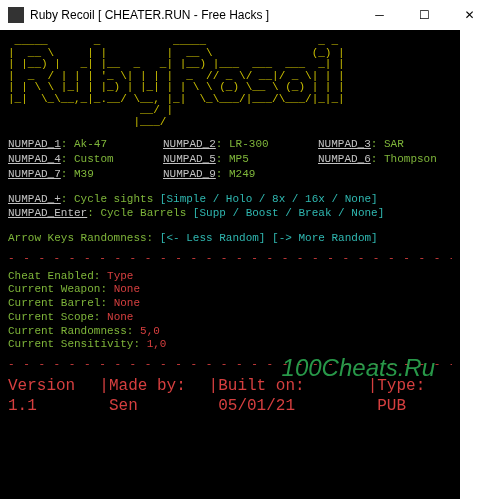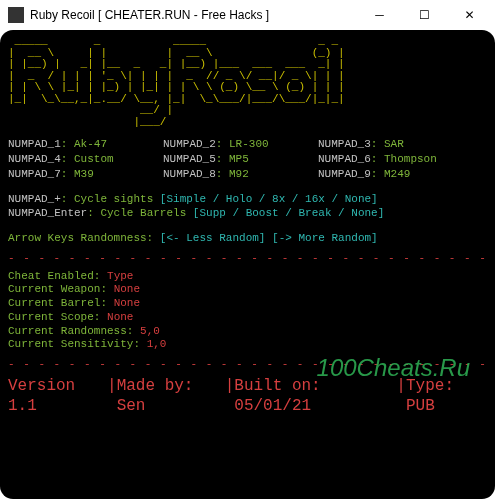--- a/index.html
+++ b/index.html
@@ -29,44 +29,43 @@
   .titlebar .title { flex: 1; }
   .titlebar .btn {
     width: 45px; height: 30px;
     display: flex; align-items: center; justify-content: center;
     font-size: 12px;
     color: #000;
   }
 
   .console {
     background: #000;
-    width: 495px;
+    width: 460px;
     height: 469px;
     padding: 6px 8px 16px 8px;
     color: #7fb63a;
     font-size: 11px;
     line-height: 1.25;
     overflow: hidden;
     position: relative;
-    border-radius: 13px;
   }
 
   .ascii {
     color: #cabf00;
     font-family: "Courier New", monospace;
     font-size: 11px;
     line-height: 1.05;
     white-space: pre;
     letter-spacing: 0px;
     margin-bottom: 10px;
   }
 
   .row { white-space: nowrap; margin-bottom: 1px; }
 
-  .label { color: #c2c2c2; }
+  .label { color: #c2c2c2; text-decoration: underline; }
   .val { color: #7fb63a; text-align: right; }
   .cyan { color: #2fb7b0; }
   .red { color: #d63f3f; }
 
   .divider {
     color: #d63f3f;
     letter-spacing: 1px;
     margin: 6px 0 4px 0;
     white-space: nowrap;
     overflow: hidden;
@@ -126,21 +125,20 @@
     <div class="row"><span class="label">NUMPAD_2</span>: <span class="val">LR-300</span></div>
     <div class="row"><span class="label">NUMPAD_3</span>: <span class="val">SAR</span></div>
   </div>
   <div class="col3">
     <div class="row"><span class="label">NUMPAD_4</span>: <span class="val">Custom</span></div>
     <div class="row"><span class="label">NUMPAD_5</span>: <span class="val">MP5</span></div>
     <div class="row"><span class="label">NUMPAD_6</span>: <span class="val">Thompson</span></div>
   </div>
   <div class="col3">
     <div class="row"><span class="label">NUMPAD_7</span>: <span class="val">M39</span></div>
-    <div class="row"><span class="label">NUMPAD_8</span>: <span class="val">M92</span></div>
     <div class="row"><span class="label">NUMPAD_9</span>: <span class="val">M249</span></div>
   </div>
 
   <div style="height:10px"></div>
 
   <div class="row">
     <span class="label">NUMPAD_+</span>: <span class="val">Cycle sights</span> <span class="cyan">[Simple / Holo / 8x / 16x / None]</span>
   </div>
   <div class="row">
     <span class="label">NUMPAD_Enter</span>: <span class="val">Cycle Barrels</span> <span class="cyan">[Supp / Boost / Break / None]</span>

